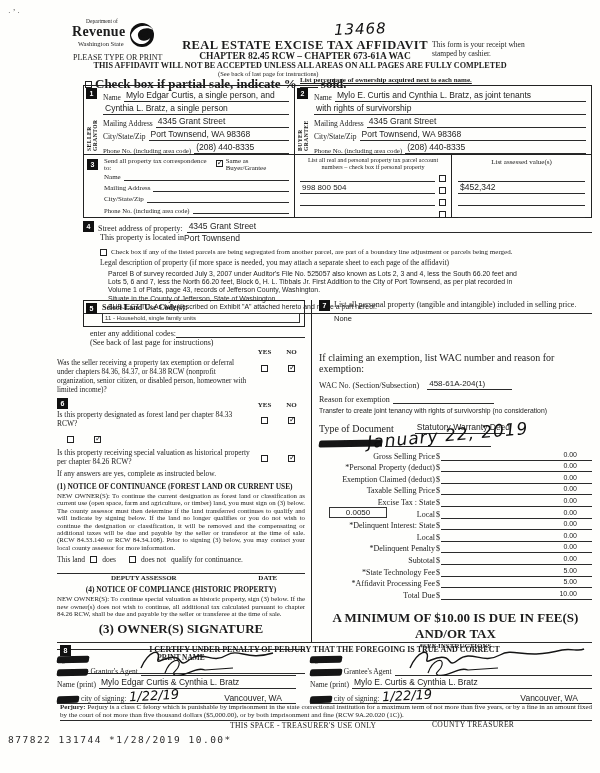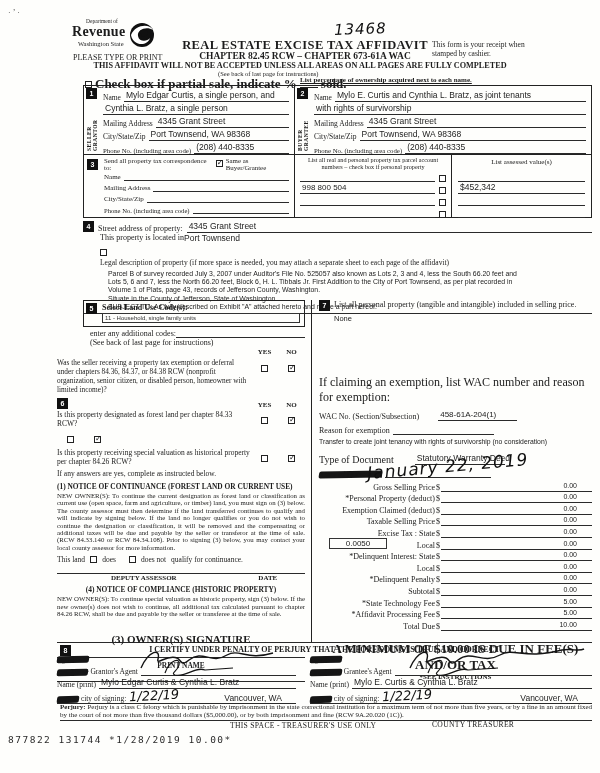--- a/index.html
+++ b/index.html
@@ -234,20 +234,21 @@
       <span class="nsq" style="align-self:center;">4</span>
       <span style="font-size:8px;white-space:nowrap;">Street address of property:</span>
       <span class="fill">4345 Grant Street</span>
     </div>
     <div style="display:flex;gap:0;font-size:8px;height:13px;align-items:flex-start;padding-left:17px;">
       <span>This property is located in</span>
       <span class="sans" style="font-size:8.5px;">Port Townsend</span>
     </div>
     <div style="display:flex;gap:4px;align-items:center;height:12px;padding-left:17px;">
       <span class="cb"></span>
+      <span style="font-size:7px;">Check box if any of the listed parcels are being segregated from another parcel, are part of a boundary line adjustment or parcels being merged.</span>
     </div>
     <div style="font-size:7.5px;height:12px;padding-left:17px;">Legal description of property (if more space is needed, you may attach a separate sheet to each page of the affidavit)</div>
     <div class="sans" style="font-size:6.9px;line-height:8.2px;padding-left:25px;">
       <div>Parcel B of survey recorded July 3, 2007 under Auditor's File No. 525057 also known as Lots 2, 3 and 4, less the South 66.20 feet and</div>
       <div>Lots 5, 6 and 7, less the North 66.20 feet, Block 6, H. L. Tibbals Jr. First Addition to the City of Port Townsend, as per plat recorded in</div>
       <div>Volume 1 of Plats, page 43, records of Jefferson County, Washington.</div>
       <div>Situate in the County of Jefferson, State of Washington.</div>
       <div>SUBJECT TO: As fully described on Exhibit "A" attached hereto and made a part hereof.</div>
     </div>
   </div>
@@ -313,36 +314,36 @@
       </div>
 
       <div class="hr" style="margin-top:9px;"></div>
       <div style="display:flex;font-size:7px;font-weight:bold;">
         <span style="flex:1.4;text-align:center;">DEPUTY ASSESSOR</span>
         <span style="flex:0.6;text-align:center;">DATE</span>
       </div>
 
       <div class="b ctr" style="font-size:7.4px;margin-top:3px;">(4) NOTICE OF COMPLIANCE (HISTORIC PROPERTY)</div>
       <div class="tiny" style="text-align:justify;margin-top:1px;">NEW OWNER(S): To continue special valuation as historic property, sign (3) below. If the new owner(s) does not wish to continue, all additional tax calculated pursuant to chapter 84.26 RCW, shall be due and payable by the seller or transferee at the time of sale.</div>
-      <div class="b ctr" style="font-size:11px;margin-top:16px;">(3) OWNER(S) SIGNATURE</div>
+      <div class="b ctr" style="font-size:13px;margin-top:4px;">(3) OWNER(S) SIGNATURE</div>
       <div class="hr" style="margin-top:12px;"></div>
       <div class="b ctr" style="font-size:7.4px;margin-top:3px;">PRINT NAME</div>
       <div class="hr" style="margin-top:11px;"></div>
     </div>
 
     <div style="flex:1;padding:0 0 0 7px;position:relative;">
       <div style="display:flex;gap:4px;">
         <span class="nsq">7</span>
         <span style="font-size:8px;line-height:10px;width:250px;">List all  personal property (tangible and intangible) included in selling price.</span>
       </div>
       <div class="sans" style="font-size:7.5px;margin:3px 0 0 15px;">None</div>
 
-      <div style="font-size:12px;margin-top:52px;">If claiming an exemption, list WAC number and reason for exemption:</div>
+      <div style="font-size:10px;margin-top:29px;">If claiming an exemption, list WAC number and reason for exemption:</div>
       <div style="display:flex;align-items:flex-end;height:14px;margin-top:2px;">
-        <span style="font-size:8px;white-space:nowrap;margin-right:19px;">WAC No. (Section/Subsection)</span>
+        <span style="font-size:8px;white-space:nowrap;margin-right:8px;">WAC No. (Section/Subsection)</span>
         <span class="fill" style="max-width:150px;font-size:8px;">458-61A-204(1)</span>
         <span style="flex:1;"></span>
       </div>
       <div style="display:flex;align-items:flex-end;height:14px;">
         <span style="font-size:8px;white-space:nowrap;margin-right:3px;">Reason for exemption</span>
         <span class="fill" style="max-width:145px;"></span>
         <span style="flex:1;"></span>
       </div>
       <div class="sans" style="font-size:6.8px;margin-top:3px;">Transfer to create joint tenancy with rights of survivorship (no consideration)</div>
 

